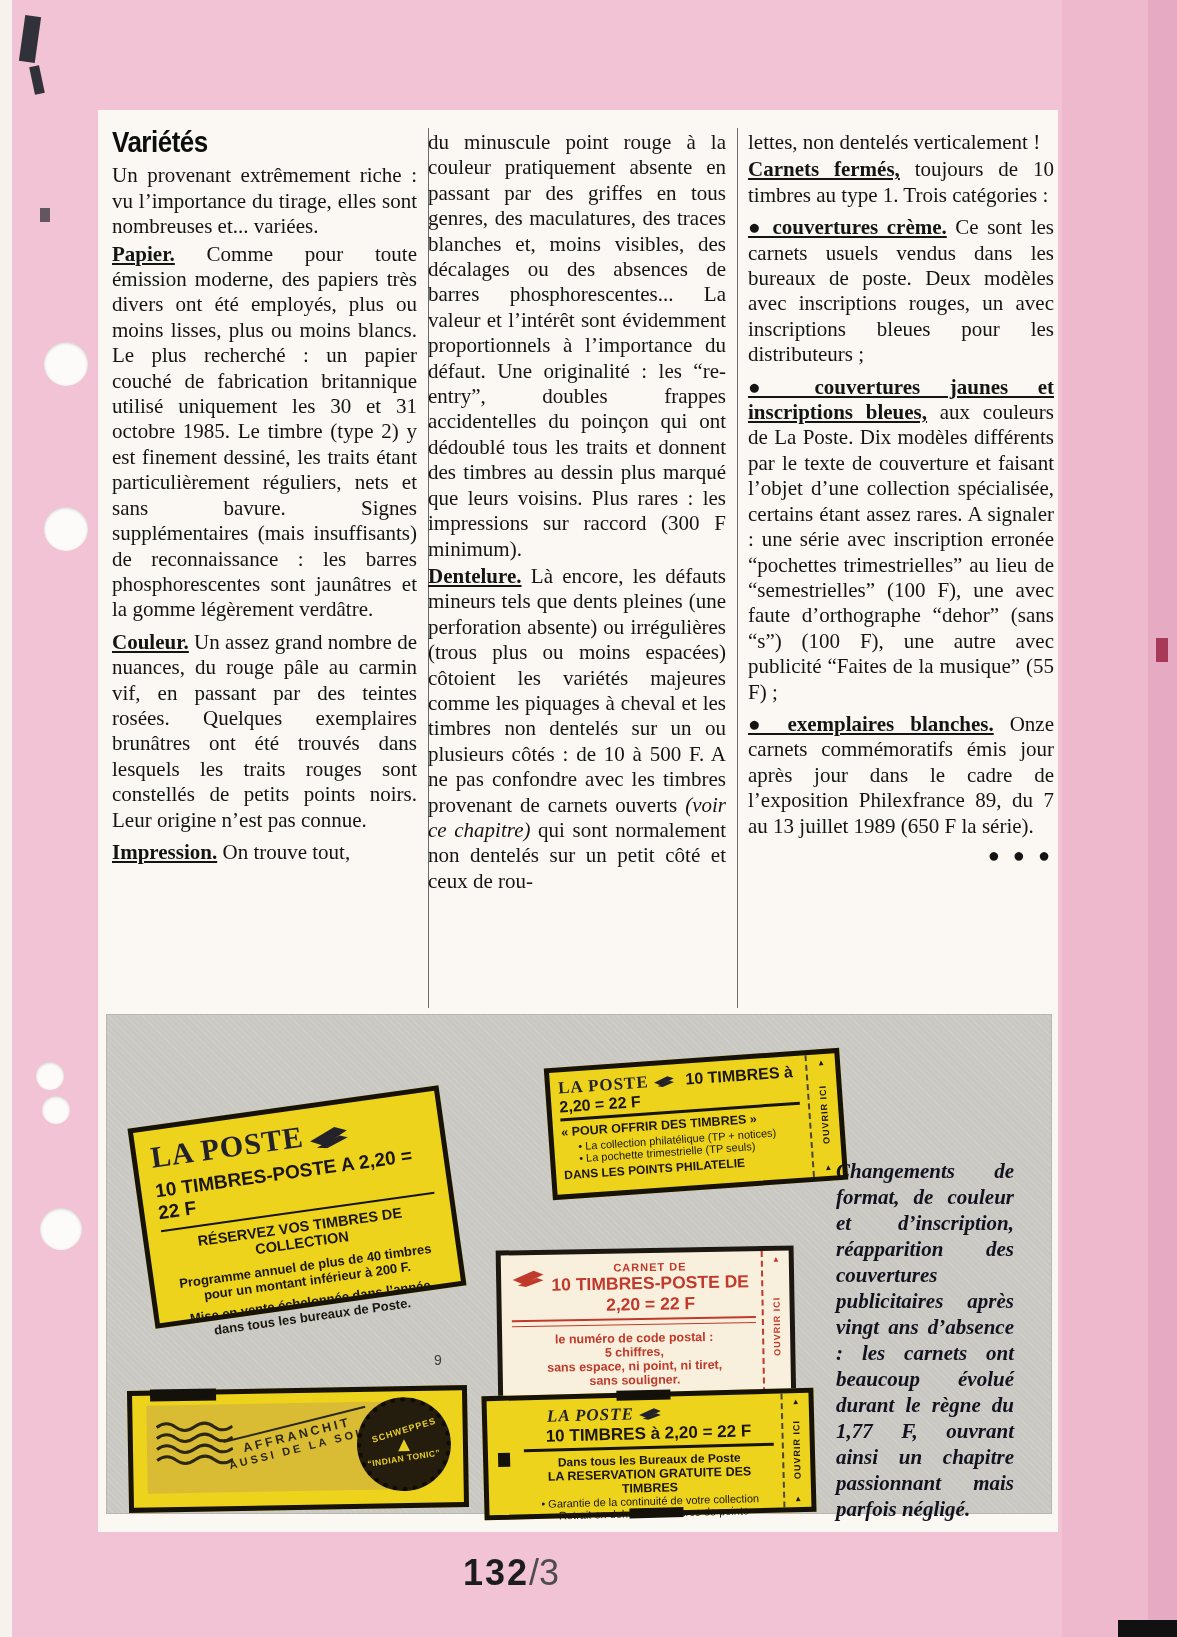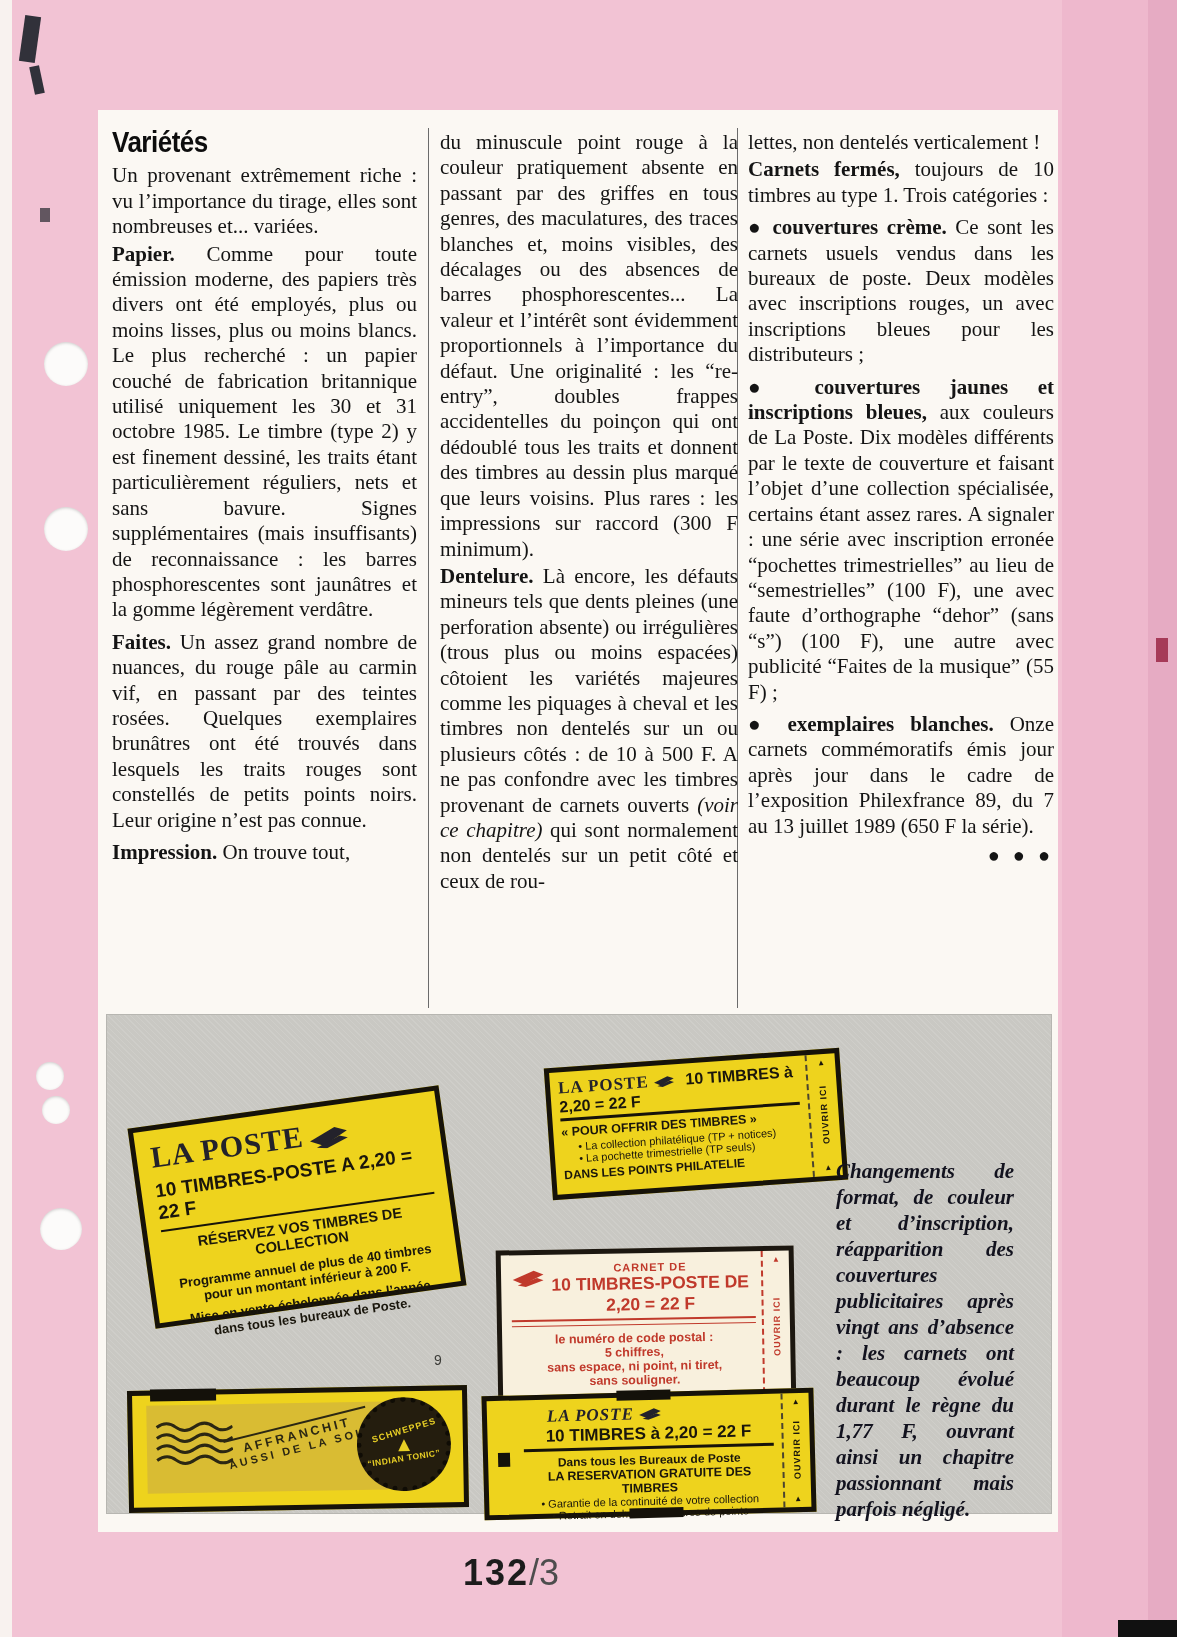--- a/index.html
+++ b/index.html
@@ -19,21 +19,21 @@
   
   .col{position:absolute;width:305px;font-size:21px;line-height:25.4px;color:#141414;text-align:justify;}
   .col p{margin:0 0 2px 0;}
   .col p.sp{margin-top:7px;}
   .colrule{position:absolute;width:1px;background:#6b6b6b;top:128px;height:880px;}
   .head{
     font-family:"Liberation Sans", sans-serif;font-weight:700;font-size:26px;
     letter-spacing:-0.5px;transform:scaleY(1.12);transform-origin:left bottom;
     display:inline-block;margin:0 0 6px 0;color:#0d0d0d;
   }
-  .lead{font-weight:700;}
+  .lead{font-weight:700;text-decoration:underline;}
   .endrow{display:flex;justify-content:flex-end;font-size:20px;letter-spacing:4px;margin-top:4px;}
   
   .panel{position:absolute;left:106px;top:1014px;width:946px;height:500px;background:#c9c8c3;
     background-image:repeating-linear-gradient(45deg,rgba(255,255,255,.10) 0 1px,transparent 1px 4px);
     border:1px solid #b7b6b1;box-sizing:border-box;}
   .booklet{position:absolute;background:#eed31d;border:5px solid #161209;box-sizing:border-box;
     font-family:"Liberation Sans", sans-serif;color:#1a160c;}
   .brand{font-family:"Liberation Serif", serif;font-weight:700;letter-spacing:1px;color:#23222b;}
   .bird{display:inline-block;vertical-align:middle;}
   .flap{border-left:2px dashed #4a4430;display:flex;flex-direction:column;align-items:center;justify-content:space-between;padding:4px 0;}
@@ -77,25 +77,25 @@
 
 <div class="sheet"></div>
 
 <div class="colrule" style="left:428px;"></div>
 <div class="colrule" style="left:737px;"></div>
 
 <div class="col" style="left:112px;top:132px;">
   <span class="head">Variétés</span>
   <p><span>Un provenant extrêmement riche : vu l’importance du tirage, elles sont nombreuses et... variées.</span></p>
   <p><span class="lead">Papier.</span><span> Comme pour toute émission moderne, des papiers très divers ont été employés, plus ou moins lisses, plus ou moins blancs. Le plus recherché : un papier couché de fabrication britannique utilisé uniquement les 30 et 31 octobre 1985. Le timbre (type 2) y est finement dessiné, les traits étant particulièrement réguliers, nets et sans bavure. Signes supplémentaires (mais insuffisants) de reconnaissance : les barres phosphorescentes sont jaunâtres et la gomme légèrement verdâtre.</span></p>
-  <p class="sp"><span class="lead">Faites.</span><span> Un assez grand nombre de nuances, du rouge pâle au carmin vif, en passant par des teintes rosées. Quelques exemplaires brunâtres ont été trouvés dans lesquels les traits rouges sont constellés de petits points noirs. Leur origine n’est pas connue.</span></p>
+  <p class="sp"><span class="lead">Couleur.</span><span> Un assez grand nombre de nuances, du rouge pâle au carmin vif, en passant par des teintes rosées. Quelques exemplaires brunâtres ont été trouvés dans lesquels les traits rouges sont constellés de petits points noirs. Leur origine n’est pas connue.</span></p>
   <p class="sp"><span class="lead">Impression.</span><span> On trouve tout,</span></p>
 </div>
 
-<div class="col" style="left:440px;top:130px;width:298px;">
+<div class="col" style="left:428px;top:130px;width:298px;">
   <p><span>du minuscule point rouge à la couleur pratiquement absente en passant par des griffes en tous genres, des maculatures, des traces blanches et, moins visibles, des décalages ou des absences de barres phosphorescentes... La valeur et l’intérêt sont évidemment proportionnels à l’importance du défaut. Une originalité : les “re-entry”, doubles frappes accidentelles du poinçon qui ont dédoublé tous les traits et donnent des timbres au dessin plus marqué que leurs voisins. Plus rares : les impressions sur raccord (300 F minimum).</span></p>
   <p><span class="lead">Dentelure.</span><span> Là encore, les défauts mineurs tels que dents pleines (une perforation absente) ou irrégulières (trous plus ou moins espacées) côtoient les variétés majeures comme les piquages à cheval et les timbres non dentelés sur un ou plusieurs côtés : de 10 à 500 F. A ne pas confondre avec les timbres provenant de carnets ouverts </span><i>(voir ce chapitre)</i><span> qui sont normalement non dentelés sur un petit côté et ceux de rou-</span></p>
 </div>
 
 <div class="col" style="left:748px;top:130px;width:306px;">
   <p><span>lettes, non dentelés verticalement !</span></p>
   <p><span class="lead">Carnets fermés,</span><span> toujours de 10 timbres au type 1. Trois catégories :</span></p>
   <p class="sp"><span class="lead">● couvertures crème.</span><span> Ce sont les carnets usuels vendus dans les bureaux de poste. Deux modèles avec inscriptions rouges, un avec inscriptions bleues pour les distributeurs ;</span></p>
   <p class="sp"><span class="lead">● couvertures jaunes et inscriptions bleues,</span><span> aux couleurs de La Poste. Dix modèles différents par le texte de couverture et faisant l’objet d’une collection spécialisée, certains étant assez rares. A signaler : une série avec inscription erronée “pochettes trimestrielles” au lieu de “semestrielles” (100 F), une avec faute d’orthographe “dehor” (sans “s”) (100 F), une autre avec publicité “Faites de la musique” (55 F) ;</span></p>
   <p class="sp"><span class="lead">● exemplaires blanches.</span><span> Onze carnets commémoratifs émis jour après jour dans le cadre de l’exposition Philexfrance 89, du 7 au 13 juillet 1989 (650 F la série).</span></p>

